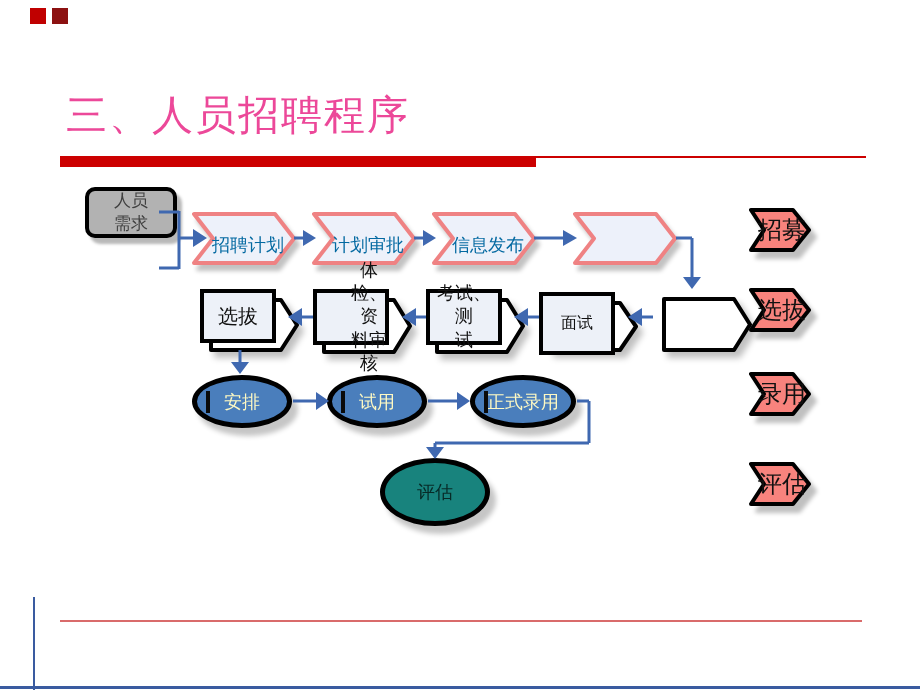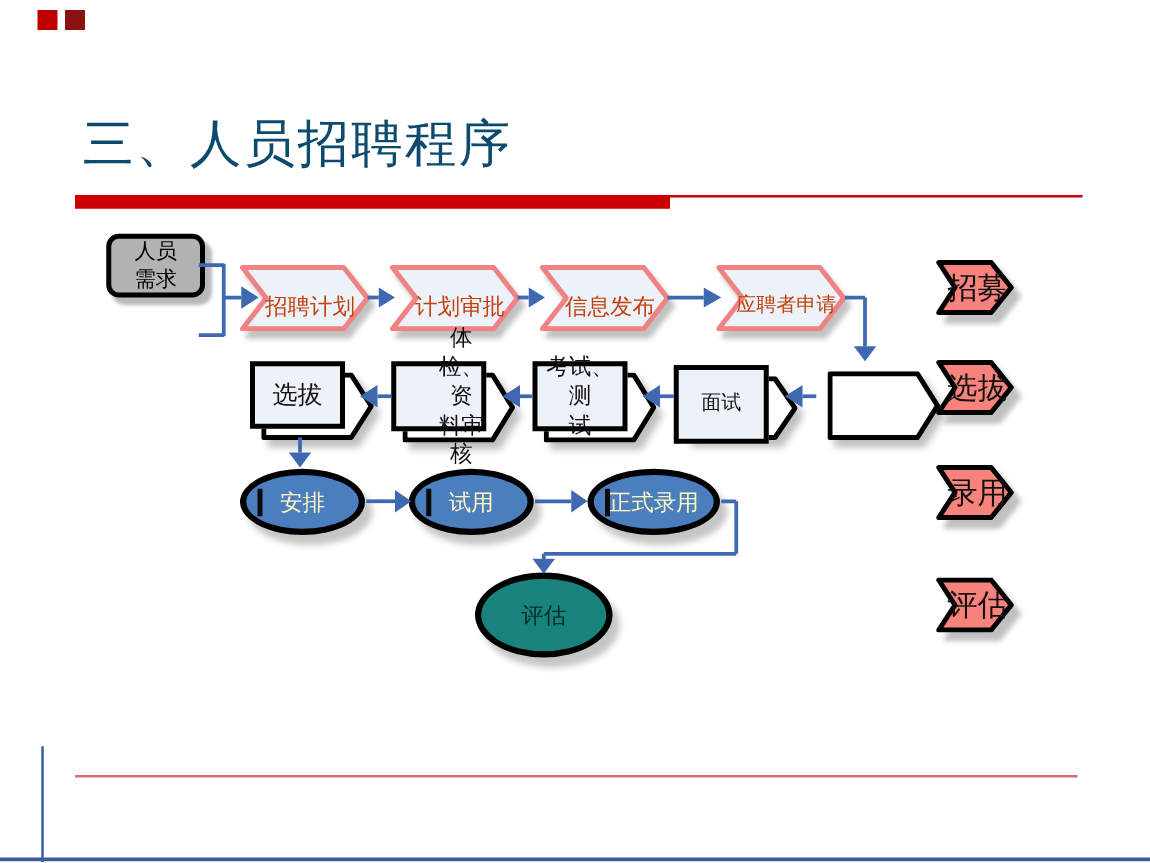--- a/index.html
+++ b/index.html
@@ -1,37 +1,37 @@
 <!DOCTYPE html>
 <html><head>
 <meta charset="utf-8">
 <style>
   html,body{margin:0;padding:0;background:#fff;}
   .slide{position:relative;width:920px;height:690px;background:#ffffff;overflow:hidden;
          font-family:"Liberation Serif","DejaVu Serif",serif;}
   
-  .title{position:absolute;left:66px;top:88px;font-size:41px;color:#0c4a6e;letter-spacing:2px;white-space:nowrap;}
+  .title{position:absolute;left:66px;top:88px;font-size:41px;color:#ec4899;letter-spacing:2px;white-space:nowrap;}
   .bar-thick{position:absolute;left:60px;top:156px;width:476px;height:11px;background:#cc0000;}
   .bar-thin{position:absolute;left:536px;top:156px;width:330px;height:2px;background:#cc0000;}
   
   .sq1{position:absolute;left:30px;top:8px;width:16px;height:16px;background:#c00000;}
   .sq2{position:absolute;left:52px;top:8px;width:16px;height:16px;background:#8c1111;}
   
   .foot-red{position:absolute;left:60px;top:620px;width:802px;height:2px;background:#d96b6b;}
   .foot-blue{position:absolute;left:0px;top:686px;width:920px;height:3px;background:#3a5ba0;}
   .left-blue{position:absolute;left:33px;top:597px;width:2px;height:93px;background:#3a5ba0;}
   
-  .gray-box{position:absolute;box-sizing:border-box;width:79px;border:4px solid #000;border-radius:10px;
+  .gray-box{position:absolute;box-sizing:border-box;width:92px;border:4px solid #000;border-radius:10px;
             box-shadow:5px 6px 3px #b9b9b9;display:flex;align-items:center;justify-content:center;
-            font-size:17px;color:#000000;text-align:left;white-space:pre-line;line-height:1.35;}
+            font-size:17px;color:#404040;text-align:left;white-space:pre-line;line-height:1.35;}
   
   .chev{position:absolute;width:104px;height:53px;}
   .chev svg{position:absolute;left:0;top:0;filter:drop-shadow(4px 6px 2px #c2c2c2);}
   .chev .lbl{position:absolute;left:12px;top:0;width:88px;height:65px;display:flex;align-items:center;
-             justify-content:center;font-size:18px;color:#c2410c;font-family:Liberation Serif, serif;}
+             justify-content:center;font-size:18px;color:#0369a1;font-family:Liberation Serif, serif;}
   
   .proc-behind{position:absolute;filter:drop-shadow(5px 6px 3px #c0c0c0);}
   .proc-front{position:absolute;box-sizing:border-box;border:4px solid #000;background:#edf1f8;
               display:flex;align-items:center;justify-content:center;font-size:18px;color:#111;
               text-align:center;white-space:pre-line;line-height:1.3;}
   
   .ellipse{position:absolute;box-sizing:border-box;border:5px solid #000;border-radius:50%;
            background:#4a7ebc;box-shadow:6px 8px 5px #c6c6c6;display:flex;align-items:center;
            justify-content:center;font-size:18px;color:#fef9c3;}
   .ellipse .tick{position:absolute;left:9px;top:calc(50% - 11px);width:4px;height:22px;background:#0a0a0a;}
@@ -75,21 +75,20 @@
   <div class="chev" style="left:432px;top:212px;">
     <svg width="104" height="53" viewBox="0 0 104 53">
       <polygon points="2,2 83,2 102,26.5 83,51 2,51 21,26.5" fill="#edf1fa" stroke="#ef8283" stroke-width="4" stroke-linejoin="round"></polygon>
     </svg>
     <div class="lbl">信息发布</div>
   </div>
   <div class="chev" style="left:573px;top:212px;">
     <svg width="104" height="53" viewBox="0 0 104 53">
       <polygon points="2,2 83,2 102,26.5 83,51 2,51 21,26.5" fill="#edf1fa" stroke="#ef8283" stroke-width="4" stroke-linejoin="round"></polygon>
     </svg>
-    <div class="lbl" style="font-size:16px;">应聘者申请</div>
   </div>
 
   <svg class="proc-behind" style="left:209px;top:298px;" width="90" height="54" viewBox="0 0 90 54">
     <polygon points="2,2 72,2 88,27 72,52 2,52" fill="#ffffff" stroke="#000" stroke-width="4" stroke-linejoin="round"></polygon>
   </svg>
   <div class="proc-front" style="left:200px;top:289px;width:76px;height:54px;font-size:20px;">
     <span>选拔</span>
   </div>
 
   <svg class="proc-behind" style="left:322px;top:298px;" width="90" height="56" viewBox="0 0 90 56">

